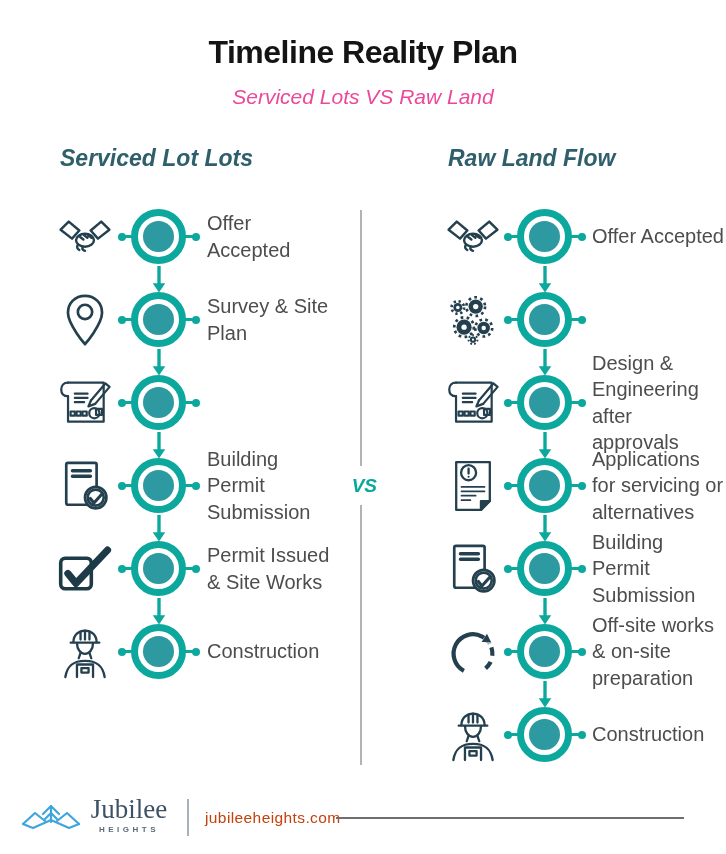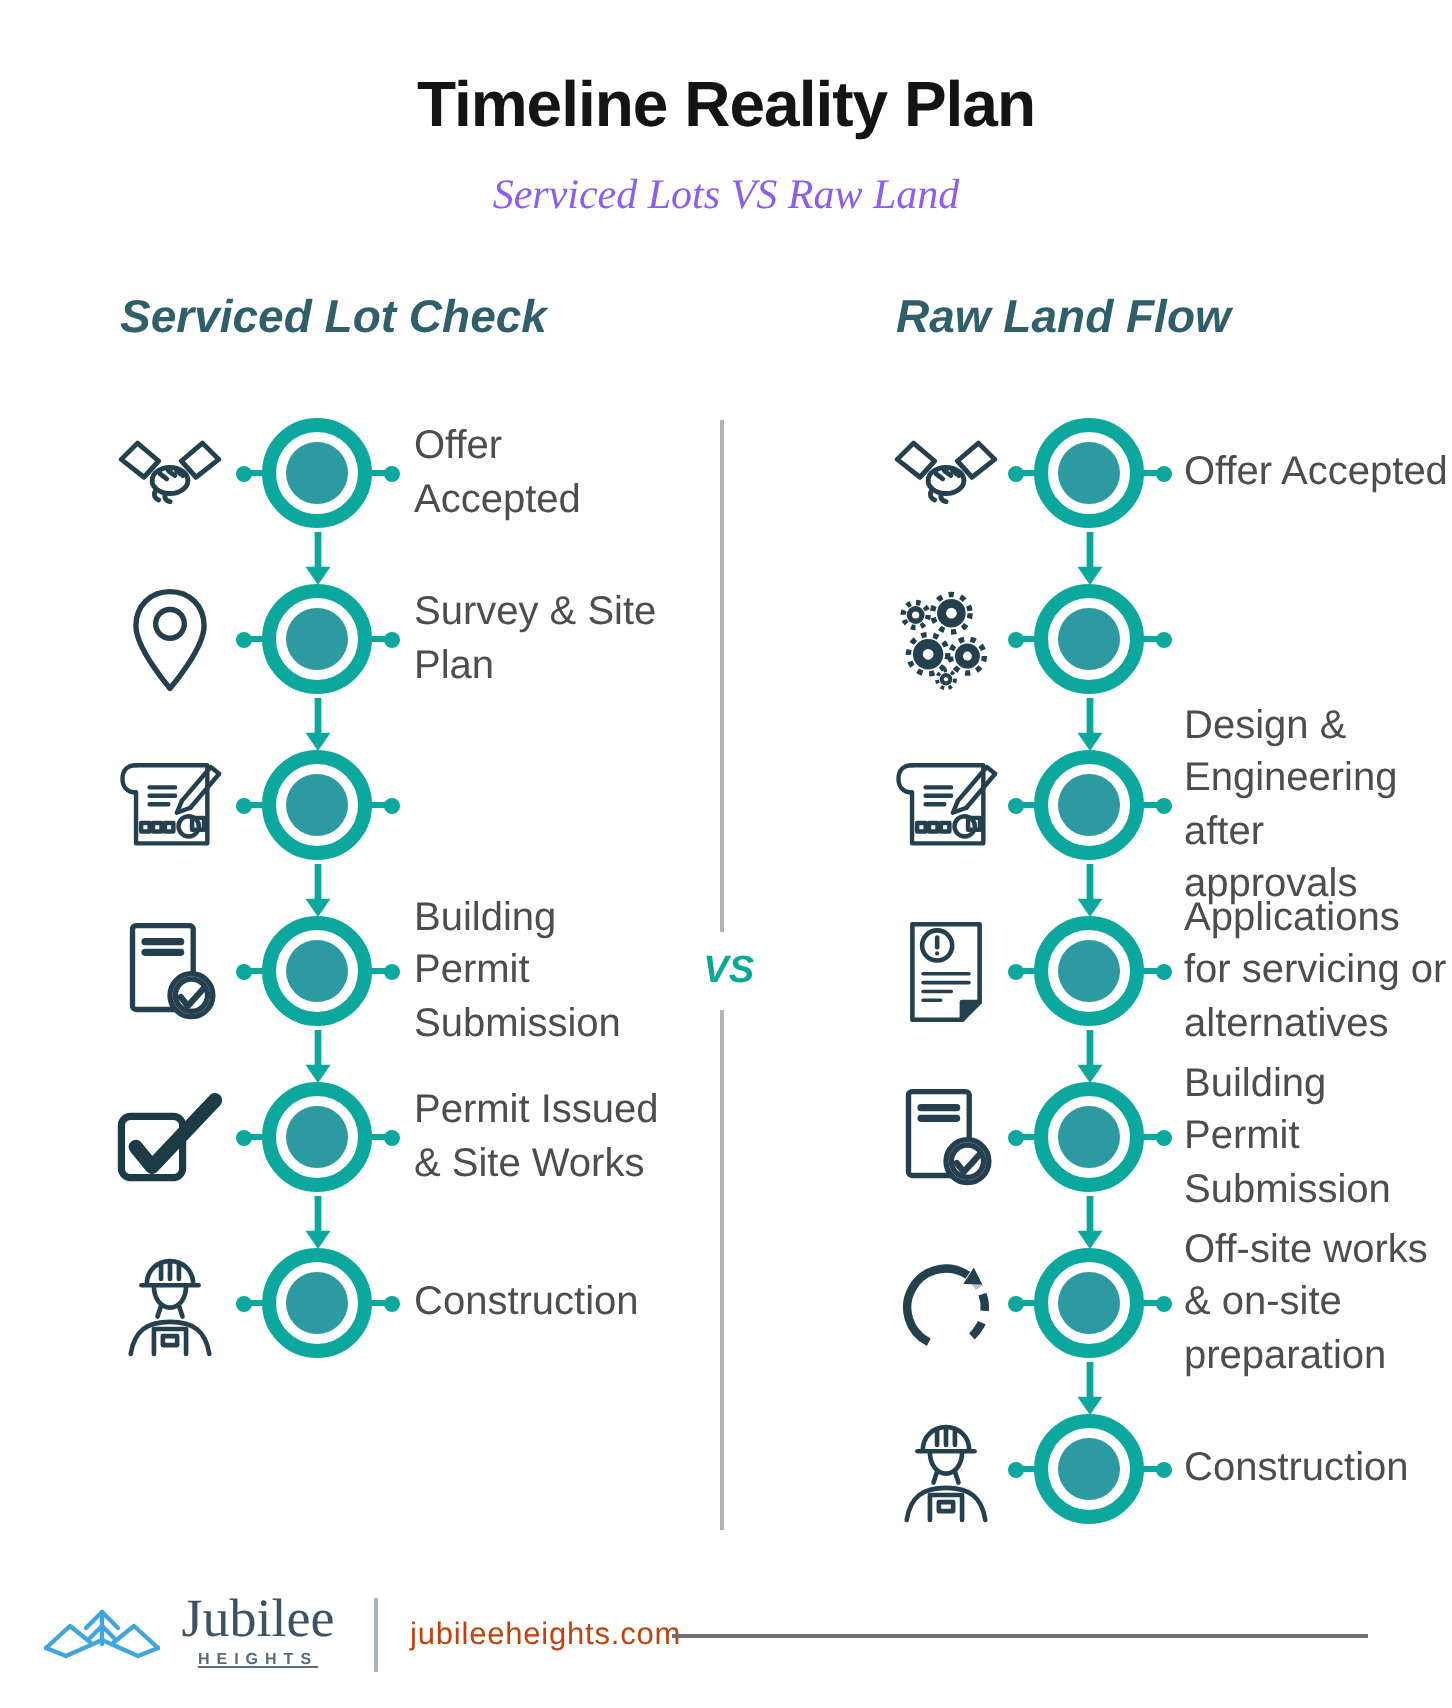--- a/index.html
+++ b/index.html
@@ -1,21 +1,21 @@
 <!DOCTYPE html>
 <html><head>
 <meta charset="utf-8">
 <style>
   html,body{margin:0;padding:0;background:#ffffff;}
   .canvas{position:relative;width:726px;height:854px;background:#ffffff;overflow:hidden;
           font-family:"Liberation Sans",sans-serif;}
   
   .hdr{position:absolute;top:34px;left:0;width:726px;text-align:center;}
   .hdr h1{margin:0;font-size:32px;font-weight:bold;letter-spacing:-0.5px;color:#141414;}
-  .hdr .sub{margin-top:14px;font-size:21px;font-style:italic;color:#8b5cf6;font-family:Liberation Serif, serif;}
+  .hdr .sub{margin-top:14px;font-size:21px;font-style:italic;color:#ec4899;}
   
   .col{position:absolute;top:143px;}
   .col-left{left:40px;width:300px;}
   .col-right{left:428px;width:298px;}
   .col h2{position:absolute;top:2px;left:20px;margin:0;font-size:23px;font-weight:bold;
           font-style:italic;color:#2e5f6b;white-space:nowrap;}
   .steps{position:absolute;top:52px;left:0;width:100%;}
   .step{height:83px;display:flex;align-items:center;}
   .step-icon{width:56px;height:56px;margin-left:17px;display:flex;align-items:center;justify-content:center;flex:none;}
   .step-icon svg{display:block;}
@@ -36,37 +36,37 @@
   .divider .seg{position:absolute;left:0;width:2px;background:#b3b3b3;}
   .divider .seg-top{top:0;height:256px;}
   .divider .seg-bottom{top:295px;height:260px;}
   .vs{position:absolute;top:265px;left:-15px;width:32px;text-align:right;font-size:19px;
       font-weight:bold;font-style:italic;color:#0aa79b;}
   
   .footer{position:absolute;left:0;top:790px;width:648px;height:64px;}
   .logo-mark{position:absolute;left:22px;top:13px;}
   .brand{position:absolute;left:86px;top:6px;width:86px;text-align:center;}
   .brand-name{font-family:"Liberation Serif",serif;font-size:27px;color:#3e5265;line-height:1;}
-  .brand-sub{margin-top:2px;font-size:8px;letter-spacing:3.5px;color:#5a6b7c;font-weight:bold;text-decoration:underline;}
+  .brand-sub{margin-top:2px;font-size:8px;letter-spacing:3.5px;color:#5a6b7c;font-weight:bold;}
   .v-rule{position:absolute;left:187px;top:9px;width:2px;height:37px;background:#aab2b8;}
   .site-url{position:absolute;left:205px;top:19px;font-size:15.5px;color:#c2410c;letter-spacing:0.4px;}
   .h-rule{position:absolute;left:336px;top:27px;width:348px;height:2px;background:#6f6f6f;}
 </style>
 </head>
 <body>
 
 <div class="canvas">
 
   <div class="hdr">
     <h1>Timeline Reality Plan</h1>
     <div class="sub">Serviced Lots VS Raw Land</div>
   </div>
 
   <div class="col col-left">
-    <h2>Serviced Lot Check</h2>
+    <h2>Serviced Lot Lots</h2>
     <div class="steps">
   <div class="step">
     <div class="step-icon">
             <svg width="52" height="38" viewBox="0 0 64 46" fill="none" stroke="#24404e" stroke-width="3" stroke-linecap="round" stroke-linejoin="round">
     <path d="M2 14 L12 4 L25 15 L16 25 Z"></path>
     <path d="M62 14 L52 4 L39 15 L48 25 Z"></path>
     <ellipse cx="32" cy="27" rx="11" ry="8"></ellipse>
     <path d="M26 23 l4 3 M31 21 l4 3 M36 21 l4 3"></path>
     <path d="M23 33 q-2 4 2 6 M29 35 q-1 4 3 5"></path>
   </svg>

